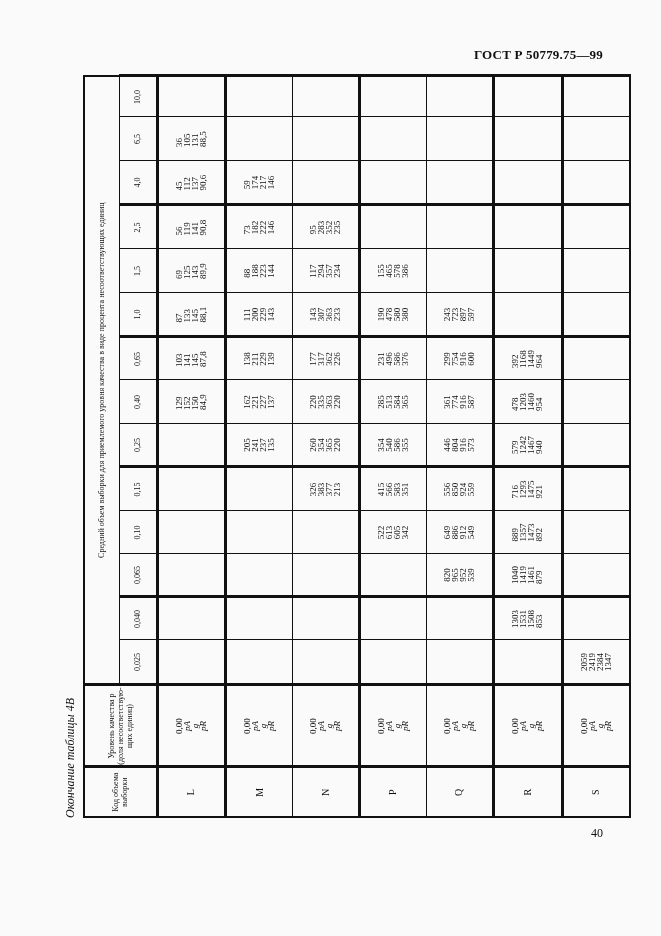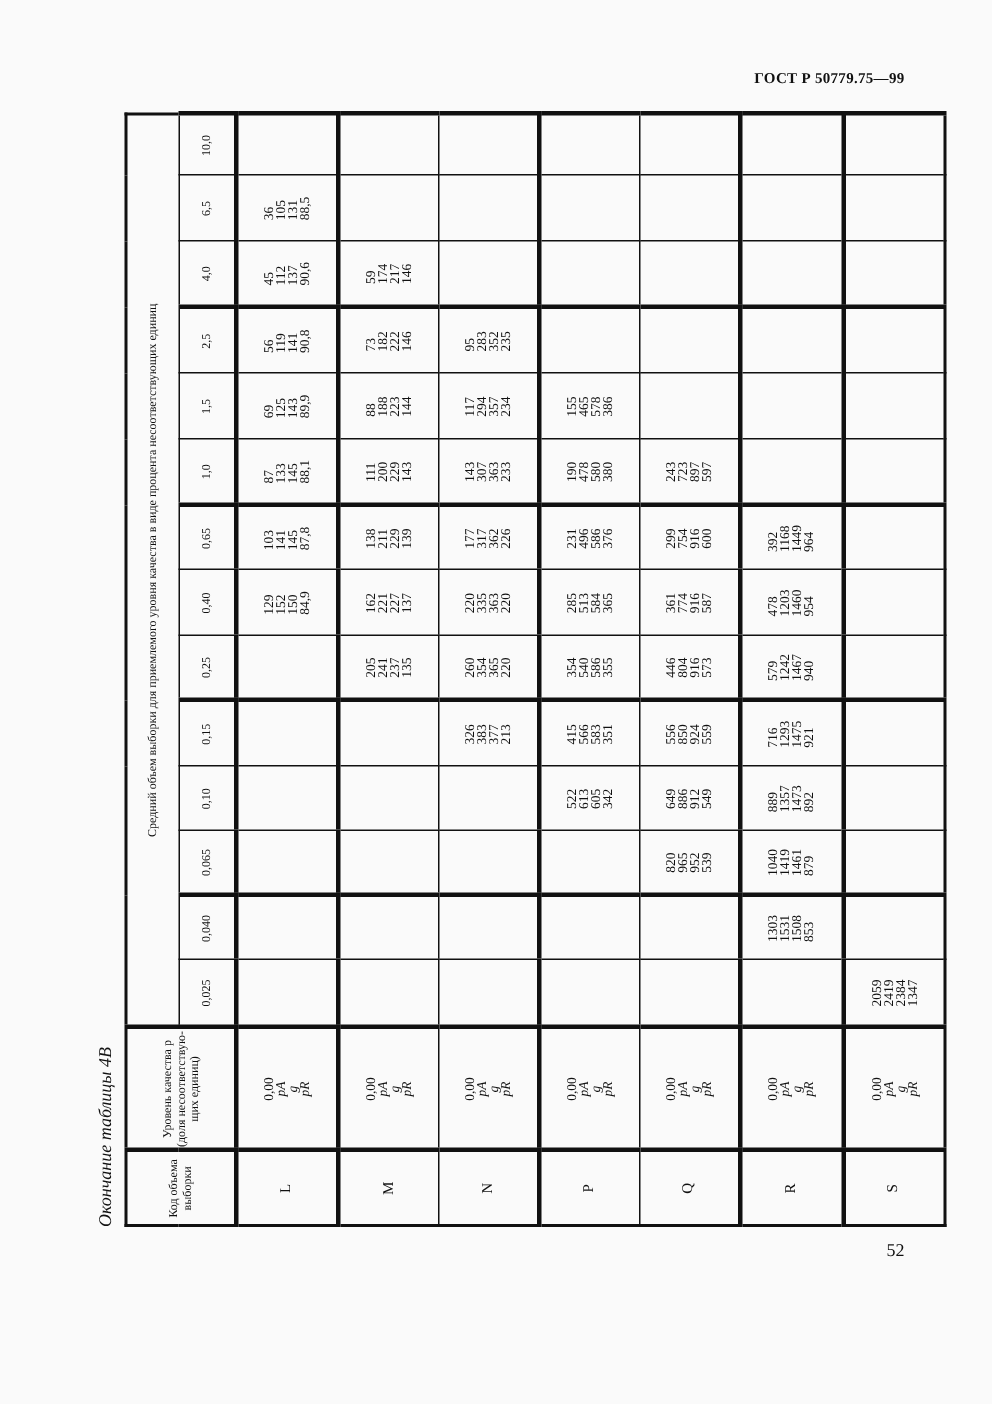--- a/index.html
+++ b/index.html
@@ -1,18 +1,18 @@
 <!DOCTYPE html>
 <html><head>
 <meta charset="utf-8">
 <style>
   html, body { margin:0; padding:0; }
   body { width:661px; height:936px; background:#fafafa; position:relative; overflow:hidden;
          font-family:"Liberation Serif", serif; color:#111; }
-  .doc-header { position:absolute; right:58px; top:47px; font-size:10px; font-weight:bold; letter-spacing:0.2px; }
+  .doc-header { position:absolute; right:58px; top:47px; font-size:13px; font-weight:bold; letter-spacing:0.2px; }
   .page-number { position:absolute; left:591px; top:826px; font-size:12px; }
   .rot-wrap { position:absolute; left:83px; top:818px; width:738px; height:548px;
               transform-origin:0 0; transform:rotate(-90deg); }
   .caption { position:absolute; left:0; top:-20px; font-style:italic; font-size:12px; white-space:nowrap; }
   table { border-collapse:collapse; width:738px; height:548px; table-layout:fixed; }
   td, th { border:1px solid #111; font-weight:normal; text-align:center; vertical-align:middle; padding:0; font-size:9px; line-height:10px; }
   .thick-r { border-right:3px solid #111; }
   .thick-b { border-bottom:3px solid #111; }
   .outer { border:2px solid #111; }
   .hdr-small { font-size:8px; line-height:9px; }
@@ -195,13 +195,13 @@
           <td class=""></td>
           <td class="thick-r"></td>
           <td class=""></td>
           <td class=""></td>
           <td class="thick-r"></td>
         </tr>
       </tbody>
   </table>
 </div>
 
-<div class="page-number">52</div>
+<div class="page-number">40</div>
 
 </body></html>

